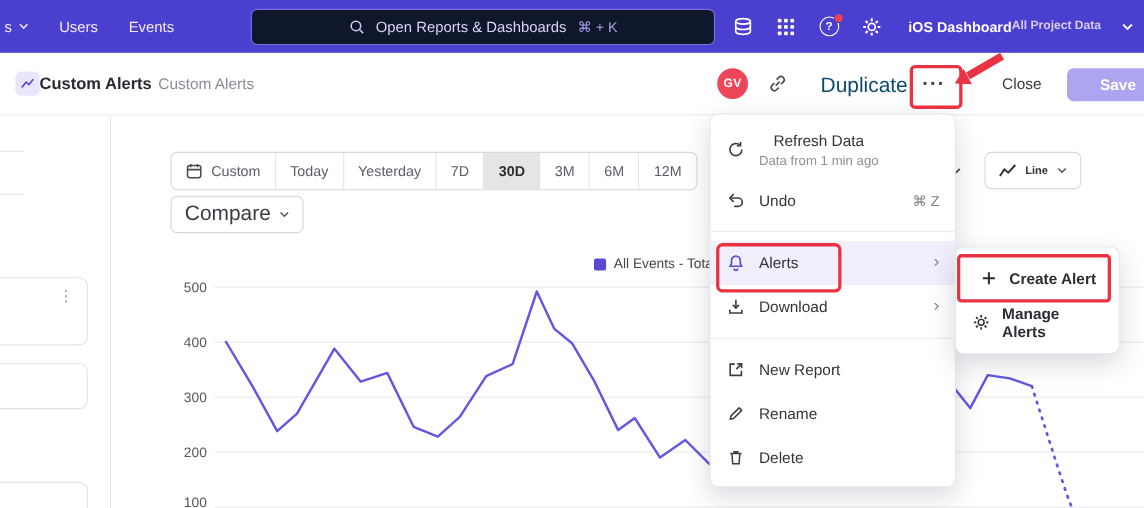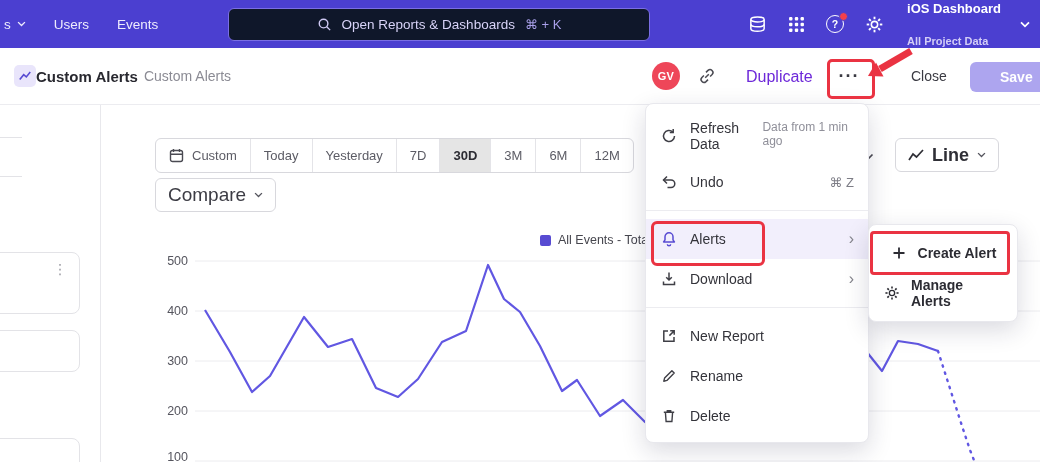--- a/index.html
+++ b/index.html
@@ -12,37 +12,37 @@
   .nav-item{color:#eeecfd;font-size:13.5px;display:flex;align-items:center;gap:6px;cursor:pointer;}
   .nav-search{position:absolute;left:228px;top:8px;width:420px;height:31px;background:#0f172a;
               border:1px solid #7a6ee4;border-radius:6px;display:flex;align-items:center;justify-content:center;
               gap:10px;color:#d8d3f8;font-size:13.5px;cursor:text;}
   .nav-search .shortcut{color:#a9a0ea;font-size:13px;}
   .nav-right{position:absolute;right:10px;top:0;height:48px;display:flex;align-items:center;gap:19px;}
   .nav-ic{width:20px;height:20px;display:flex;align-items:center;justify-content:center;cursor:pointer;position:relative;}
   .help-circle{width:16px;height:16px;border:1.5px solid #fff;border-radius:50%;color:#fff;font-size:10.5px;
                font-weight:bold;display:flex;align-items:center;justify-content:center;}
   .help-dot{position:absolute;top:-2px;right:-3px;width:7px;height:7px;border-radius:50%;background:#f5404c;border:1px solid #4b3fd0;}
-  .project{display:flex;flex-direction:column;gap:19px;margin-left:4px;cursor:pointer;}
+  .project{display:flex;flex-direction:row;gap:0;margin-left:4px;cursor:pointer;}
   .project .p-title{color:#fff;font-size:13px;font-weight:bold;}
   .project .p-sub{color:#d3cdf6;font-size:11px;font-weight:600;}
   .chev-svg{display:block;}
 
   
   .report-header{position:absolute;top:48px;left:0;width:100%;height:56px;background:#fff;
                  border-bottom:1px solid #ececf0;z-index:10;}
   .rh-left{position:absolute;left:14px;top:0;height:100%;display:flex;align-items:center;gap:0;}
   .report-icon{width:22px;height:22px;border-radius:5px;background:#e9e5fb;display:flex;align-items:center;justify-content:center;}
   .rh-title{font-size:15px;font-weight:bold;color:#28282f;}
   .rh-crumb{font-size:14px;color:#8b8b94;margin-left:6px;}
   .avatar{position:absolute;left:652px;top:14px;width:28px;height:28px;border-radius:50%;background:#ee4659;
           color:#fff;font-size:11px;font-weight:bold;display:flex;align-items:center;justify-content:center;
           letter-spacing:.4px;cursor:pointer;}
   .link-btn{position:absolute;left:698px;top:19px;cursor:pointer;}
-  .dup-btn{position:absolute;left:746px;top:20px;font-size:16px;color:#6d28d9;cursor:pointer;}
+  .dup-btn{position:absolute;left:746px;top:20px;font-size:19px;color:#0c4a6e;cursor:pointer;}
   .more-btn{position:absolute;left:831px;top:13px;width:36px;height:30px;display:flex;align-items:center;
             justify-content:center;font-size:18px;font-weight:bold;letter-spacing:1px;color:#3a3a42;cursor:pointer;}
   .close-btn{position:absolute;left:911px;top:20px;font-size:14px;color:#3a3a42;cursor:pointer;}
   .save-btn{position:absolute;left:970px;top:14px;height:30px;padding:0 30px;background:#ada5ef;color:#fff;
             font-size:14px;font-weight:600;border-radius:6px;display:flex;align-items:center;cursor:pointer;}
 
   
   .side-divider{position:absolute;left:100px;top:104px;width:1px;height:358px;background:#e8e8ec;z-index:3;}
   .side-card{position:absolute;left:-12px;width:90px;background:#fff;border:1px solid #e3e3e7;border-radius:8px;z-index:3;}
   .side-line{position:absolute;left:0;width:22px;height:1px;background:#e3e3e7;z-index:3;}
@@ -52,38 +52,38 @@
   .range-group{position:absolute;left:155px;top:138px;height:33px;display:flex;align-items:stretch;
                border:1px solid #d8d8dd;border-radius:6px;background:#fff;overflow:hidden;z-index:5;}
   .seg{display:flex;align-items:center;gap:8px;padding:0 13px;font-size:13px;color:#5c5c65;
        border-right:1px solid #e4e4e8;cursor:pointer;white-space:nowrap;}
   .seg:last-child{border-right:none;}
   .seg.selected{background:#e5e5e5;color:#2c2c33;font-weight:bold;}
   .compare-btn{position:absolute;left:155px;top:178px;height:32px;padding:0 12px;border:1px solid #d8d8dd;
                border-radius:6px;background:#fff;display:flex;align-items:center;gap:8px;font-size:19px;
                color:#3c3c44;z-index:5;cursor:pointer;}
   .line-btn{position:absolute;left:895px;top:138px;height:32px;padding:0 12px;border:1px solid #d8d8dd;
-            border-radius:6px;background:#fff;display:flex;align-items:center;gap:8px;font-size:18px;
+            border-radius:6px;background:#fff;display:flex;align-items:center;gap:8px;font-size:10px;
             color:#2f2f36;font-weight:600;z-index:5;cursor:pointer;}
   .hidden-chev{position:absolute;left:862px;top:147px;z-index:4;}
 
   
   .chart-svg{position:absolute;left:100px;top:100px;z-index:1;}
   .legend{position:absolute;left:540px;top:233px;display:flex;align-items:center;gap:7px;z-index:2;}
   .legend-sq{width:11px;height:11px;border-radius:2px;background:#584bd2;}
   .legend-label{font-size:12.5px;color:#46464e;}
 
   
   .menu{position:absolute;left:645px;top:103px;width:222px;background:#fff;border:1px solid #e8e8ed;
         border-radius:8px;box-shadow:0 8px 24px rgba(25,25,60,.16);padding:6px 0;z-index:30;}
   .menu-item{display:flex;align-items:center;gap:12px;height:40px;padding:0 14px;font-size:14px;color:#33333a;cursor:pointer;}
   .menu-item.tall{height:52px;}
   .menu-item.highlighted{background:#f2effc;}
   .mi-icon{width:18px;display:flex;align-items:center;justify-content:center;flex:none;}
-  .mi-col{display:flex;flex-direction:row;gap:3px;}
+  .mi-col{display:flex;flex-direction:column;gap:3px;align-items:center;}
   .mi-sub{font-size:12px;color:#8f8f99;}
   .mi-shortcut{margin-left:auto;font-size:13px;color:#7d7d86;}
   .mi-chev{margin-left:auto;font-size:16px;color:#85858d;line-height:1;}
   .menu-sep{height:1px;background:#ececf0;margin:8px 0;}
 
   
   .submenu{position:absolute;left:868px;top:224px;width:148px;background:#fff;border:1px solid #e8e8ed;
            border-radius:8px;box-shadow:0 8px 24px rgba(25,25,60,.16);padding:8px 0;z-index:35;}
   .submenu-item{display:flex;align-items:center;gap:10px;height:40px;padding:0 14px;font-size:14px;
                 font-weight:600;color:#2c2c33;cursor:pointer;justify-content:center;}

